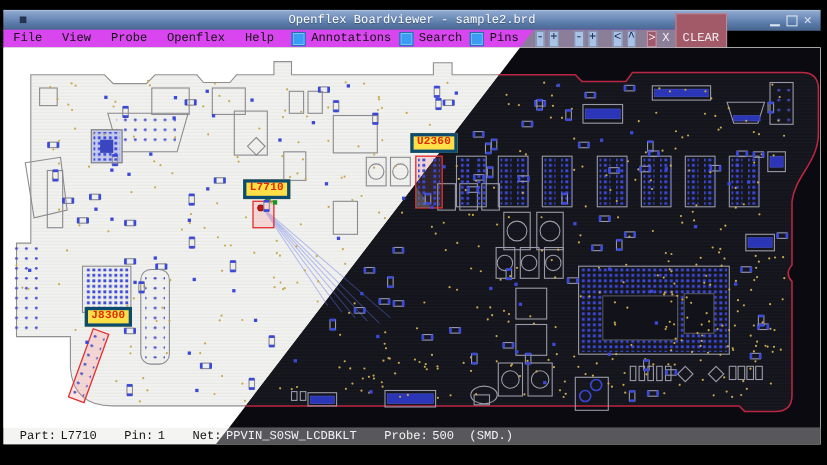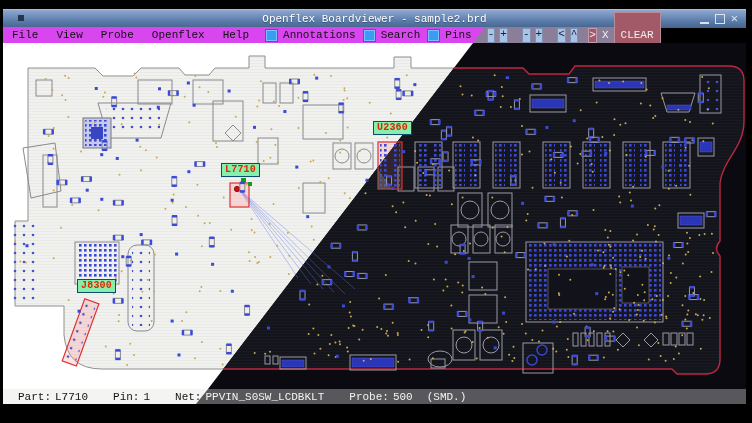--- a/index.html
+++ b/index.html
@@ -32,22 +32,22 @@
   .gap1{margin-left:15px;} .gap2{margin-left:14px;} .gap3{margin-left:14px;}
   .dbtn{margin-left:5px;height:13px;font-size:11px;line-height:12px;text-align:center;color:#f3ecf1;}
   .dbtn-next{width:14px;background:#a05a6e;border:1px solid #c79aa8;margin-left:10px;}
   .dbtn-x{width:12px;background:transparent;border:none;color:#f5f0f5;}
   .dbtn-clear{padding:16px 6px;background:#a35a68;border:1px solid #b98b96;}
 
   
   .mainview{position:absolute;left:3px;top:43px;width:743px;height:346px;background:#fff;overflow:hidden;}
   .mainview svg{position:absolute;left:0;top:0;}
 
-  .ref-label{position:absolute;background:#86efac;color:#e02800;font-size:10px;font-weight:bold;
-    line-height:12px;padding:0 3px;border:1px solid #0c4a6e;letter-spacing:.2px;}
+  .ref-label{position:absolute;background:#fde047;color:#e02800;font-size:10px;font-weight:bold;
+    line-height:12px;padding:0 3px;border:3px solid #0c4a6e;letter-spacing:.2px;}
 
   
   .bgr{fill:#ffffff;}              .dark-g .bgr{fill:#0a0a10;}
   .board{fill:url(#scanL);stroke:#8f8f8f;stroke-width:1;}
   .dark-g .board{fill:url(#scanD);stroke:#bb2742;stroke-width:1.4;}
   .comp{fill:none;stroke:#8a8a90;stroke-width:1;}
   .dark-g .comp{stroke:#9a9aa8;}
   .compF{fill:#c6cbec;stroke:#777;}
   .dark-g .compF{fill:#2a2f66;stroke:#888;}
   .die2{fill:#3a46c0;}

